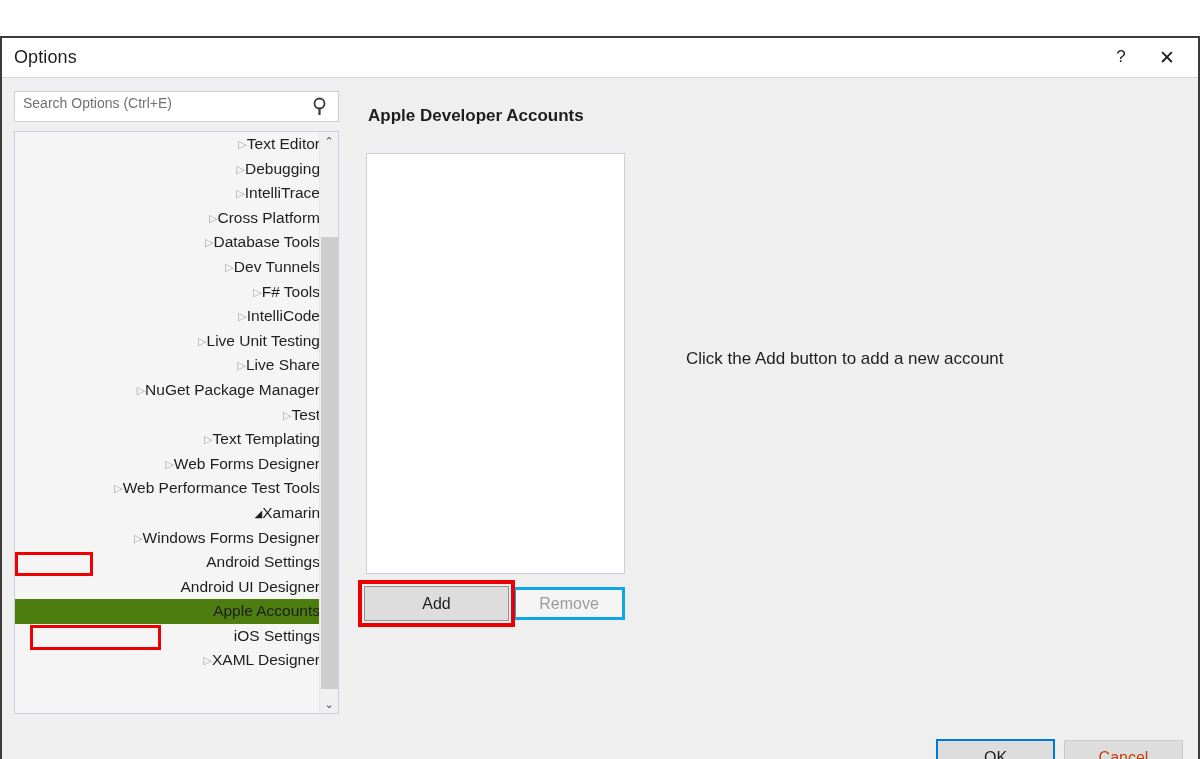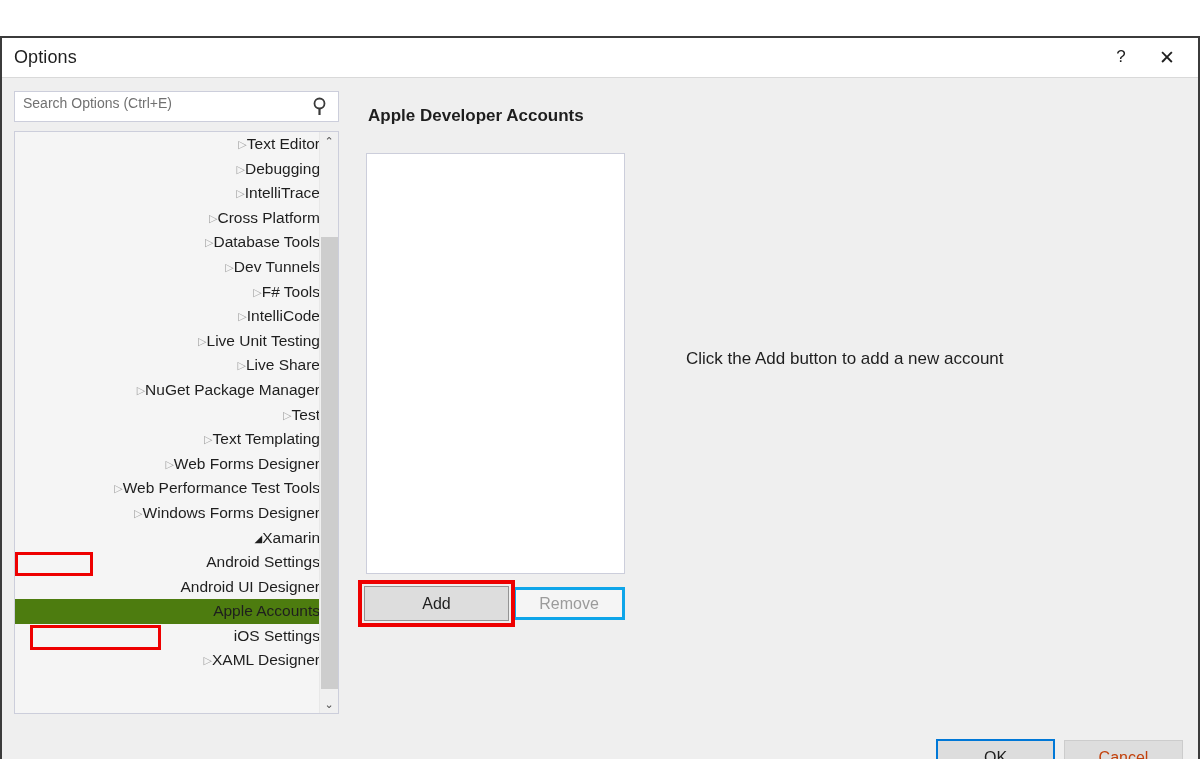--- a/index.html
+++ b/index.html
@@ -309,22 +309,22 @@
         <div class="tree-item"><span class="arrow">▷</span><span class="tree-label">Dev Tunnels</span></div>
         <div class="tree-item"><span class="arrow">▷</span><span class="tree-label">F# Tools</span></div>
         <div class="tree-item"><span class="arrow">▷</span><span class="tree-label">IntelliCode</span></div>
         <div class="tree-item"><span class="arrow">▷</span><span class="tree-label">Live Unit Testing</span></div>
         <div class="tree-item"><span class="arrow">▷</span><span class="tree-label">Live Share</span></div>
         <div class="tree-item"><span class="arrow">▷</span><span class="tree-label">NuGet Package Manager</span></div>
         <div class="tree-item"><span class="arrow">▷</span><span class="tree-label">Test</span></div>
         <div class="tree-item"><span class="arrow">▷</span><span class="tree-label">Text Templating</span></div>
         <div class="tree-item"><span class="arrow">▷</span><span class="tree-label">Web Forms Designer</span></div>
         <div class="tree-item"><span class="arrow">▷</span><span class="tree-label">Web Performance Test Tools</span></div>
+        <div class="tree-item"><span class="arrow expanded">◢</span><span class="tree-label">Xamarin</span></div>
         <div class="tree-item"><span class="arrow">▷</span><span class="tree-label">Windows Forms Designer</span></div>
-        <div class="tree-item"><span class="arrow expanded">◢</span><span class="tree-label">Xamarin</span></div>
         <div class="tree-item child"><span class="tree-label">Android Settings</span></div>
         <div class="tree-item child"><span class="tree-label">Android UI Designer</span></div>
         <div class="tree-item child selected"><span class="tree-label">Apple Accounts</span></div>
         <div class="tree-item child"><span class="tree-label">iOS Settings</span></div>
         <div class="tree-item"><span class="arrow">▷</span><span class="tree-label">XAML Designer</span></div>
       </div>
     <div class="sb">
       <div class="sb-arrow sb-up">⌃</div>
       <div class="sb-thumb"></div>
       <div class="sb-arrow sb-down">⌄</div>

